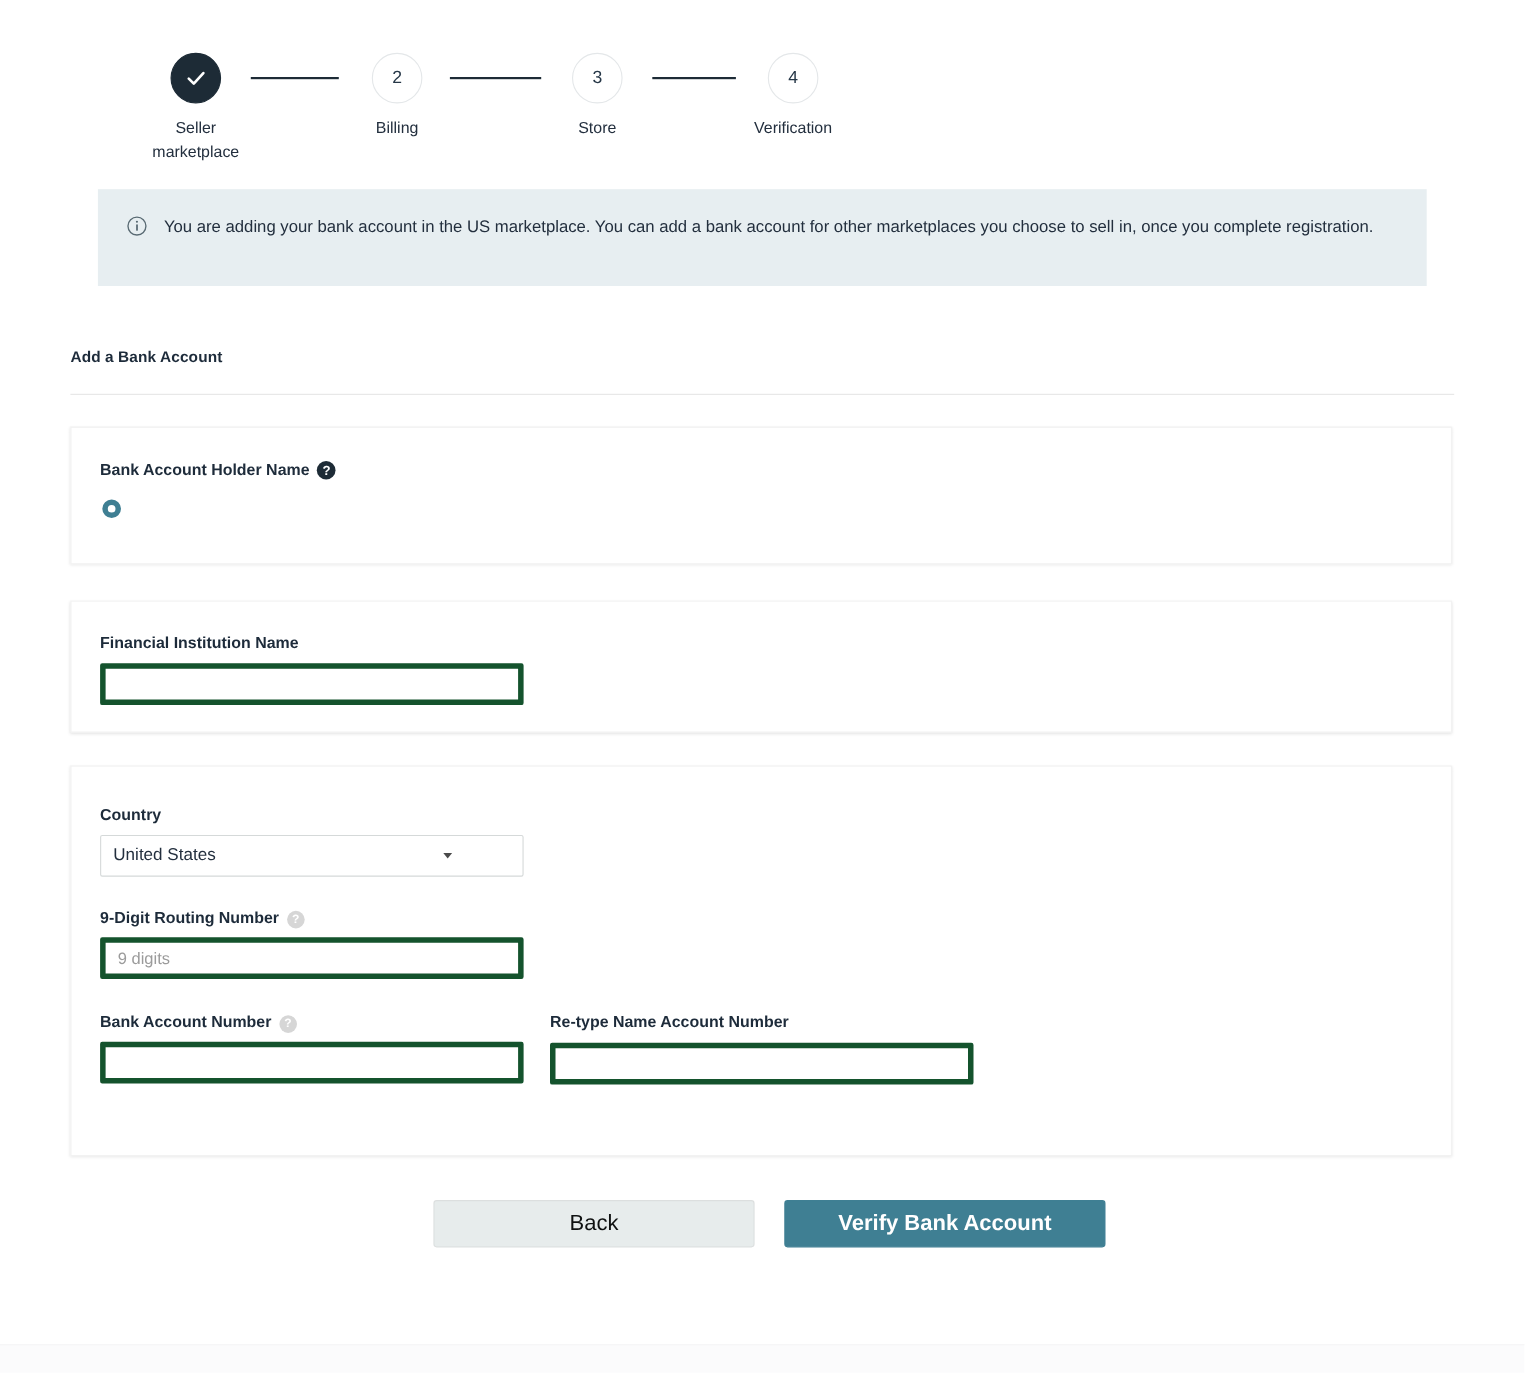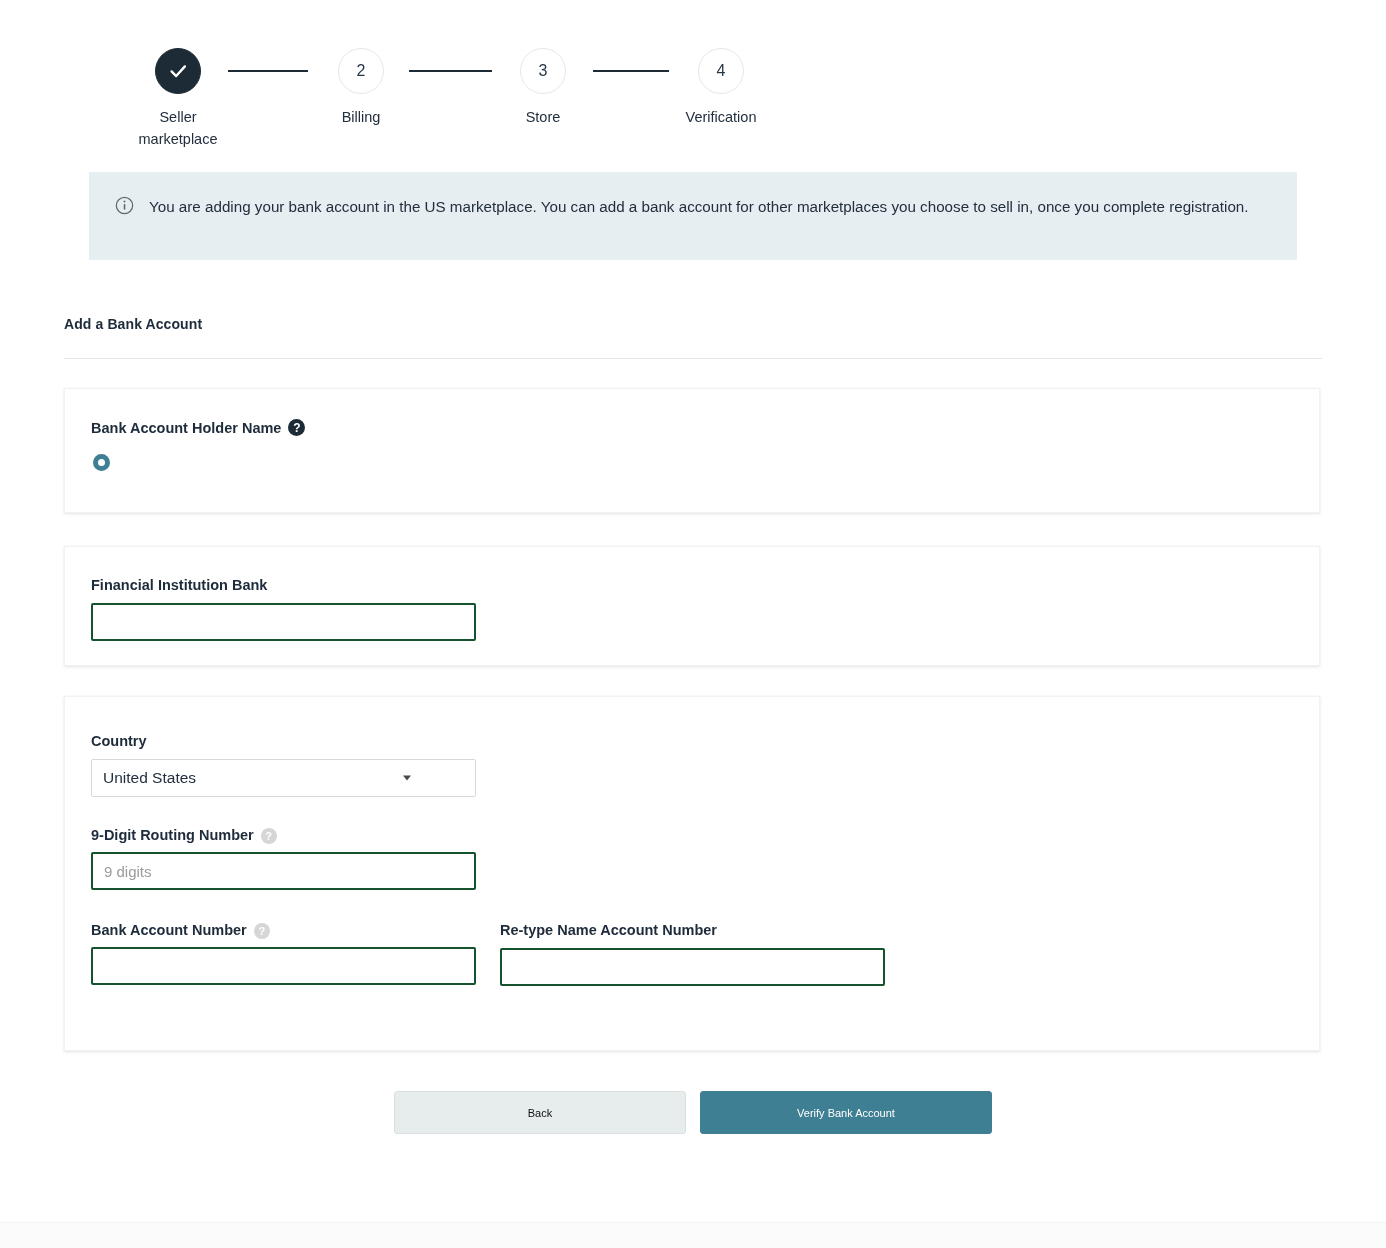--- a/index.html
+++ b/index.html
@@ -168,21 +168,21 @@
     border: 5px solid #3f7f93;
     background: #ffffff;
     display: block;
     margin-top: 18px;
     margin-left: 2px;
   }
 
   .txt-input {
     width: 385px;
     height: 38px;
-    border: 2px solid #14532d;
+    border: 5px solid #14532d;
     border-radius: 2px;
     background: #ffffff;
     padding: 0 11px;
     font-size: 15px;
     font-family: "Liberation Sans", sans-serif;
     color: #232f3e;
     outline: none;
   }
   .txt-input::placeholder { color: #9b9b9b; }
 
@@ -210,37 +210,38 @@
 
   
   .footer {
     margin-top: 40px;
     display: flex;
     justify-content: center;
     gap: 14px;
   }
   .btn {
     font-family: "Liberation Sans", sans-serif;
-    font-size: 11px;
+    font-size: 20px;
     border-radius: 3px;
     cursor: pointer;
     border: 1px solid transparent;
+    margin-left: 13px;
   }
   .btn-back {
     width: 292px; height: 43px;
     background: #e7ecec;
     border: 1px solid #dcdfdf;
     color: #0f1111;
   }
   .btn-verify {
     width: 292px; height: 43px;
     background: #3f7f93;
     border: 1px solid #3f7f93;
     color: #ffffff;
-    font-weight: normal;
+    font-weight: bold;
     text-align: center;
   }
 
   .bottom-strip {
     position: absolute;
     left: 0; right: 0; bottom: 0;
     height: 26px;
     background: #fbfbfc;
     border-top: 1px solid #f4f4f5;
   }
@@ -310,21 +311,21 @@
 <div class="card card-1">
   <div class="field-label">
     <span>Bank Account Holder Name</span>
     <span class="help-dark">?</span>
   </div>
   <span class="radio"></span>
 </div>
 
 <div class="card card-2">
   <div class="field-label plain">
-    <span>Financial Institution Bank</span>
+    <span>Financial Institution Name</span>
   </div>
   <input class="txt-input" type="text" placeholder="" style="">
 </div>
 
 <div class="card card-3">
 
   <div class="field-label plain">
     <span>Country</span>
   </div>
   <div class="select-wrap">

